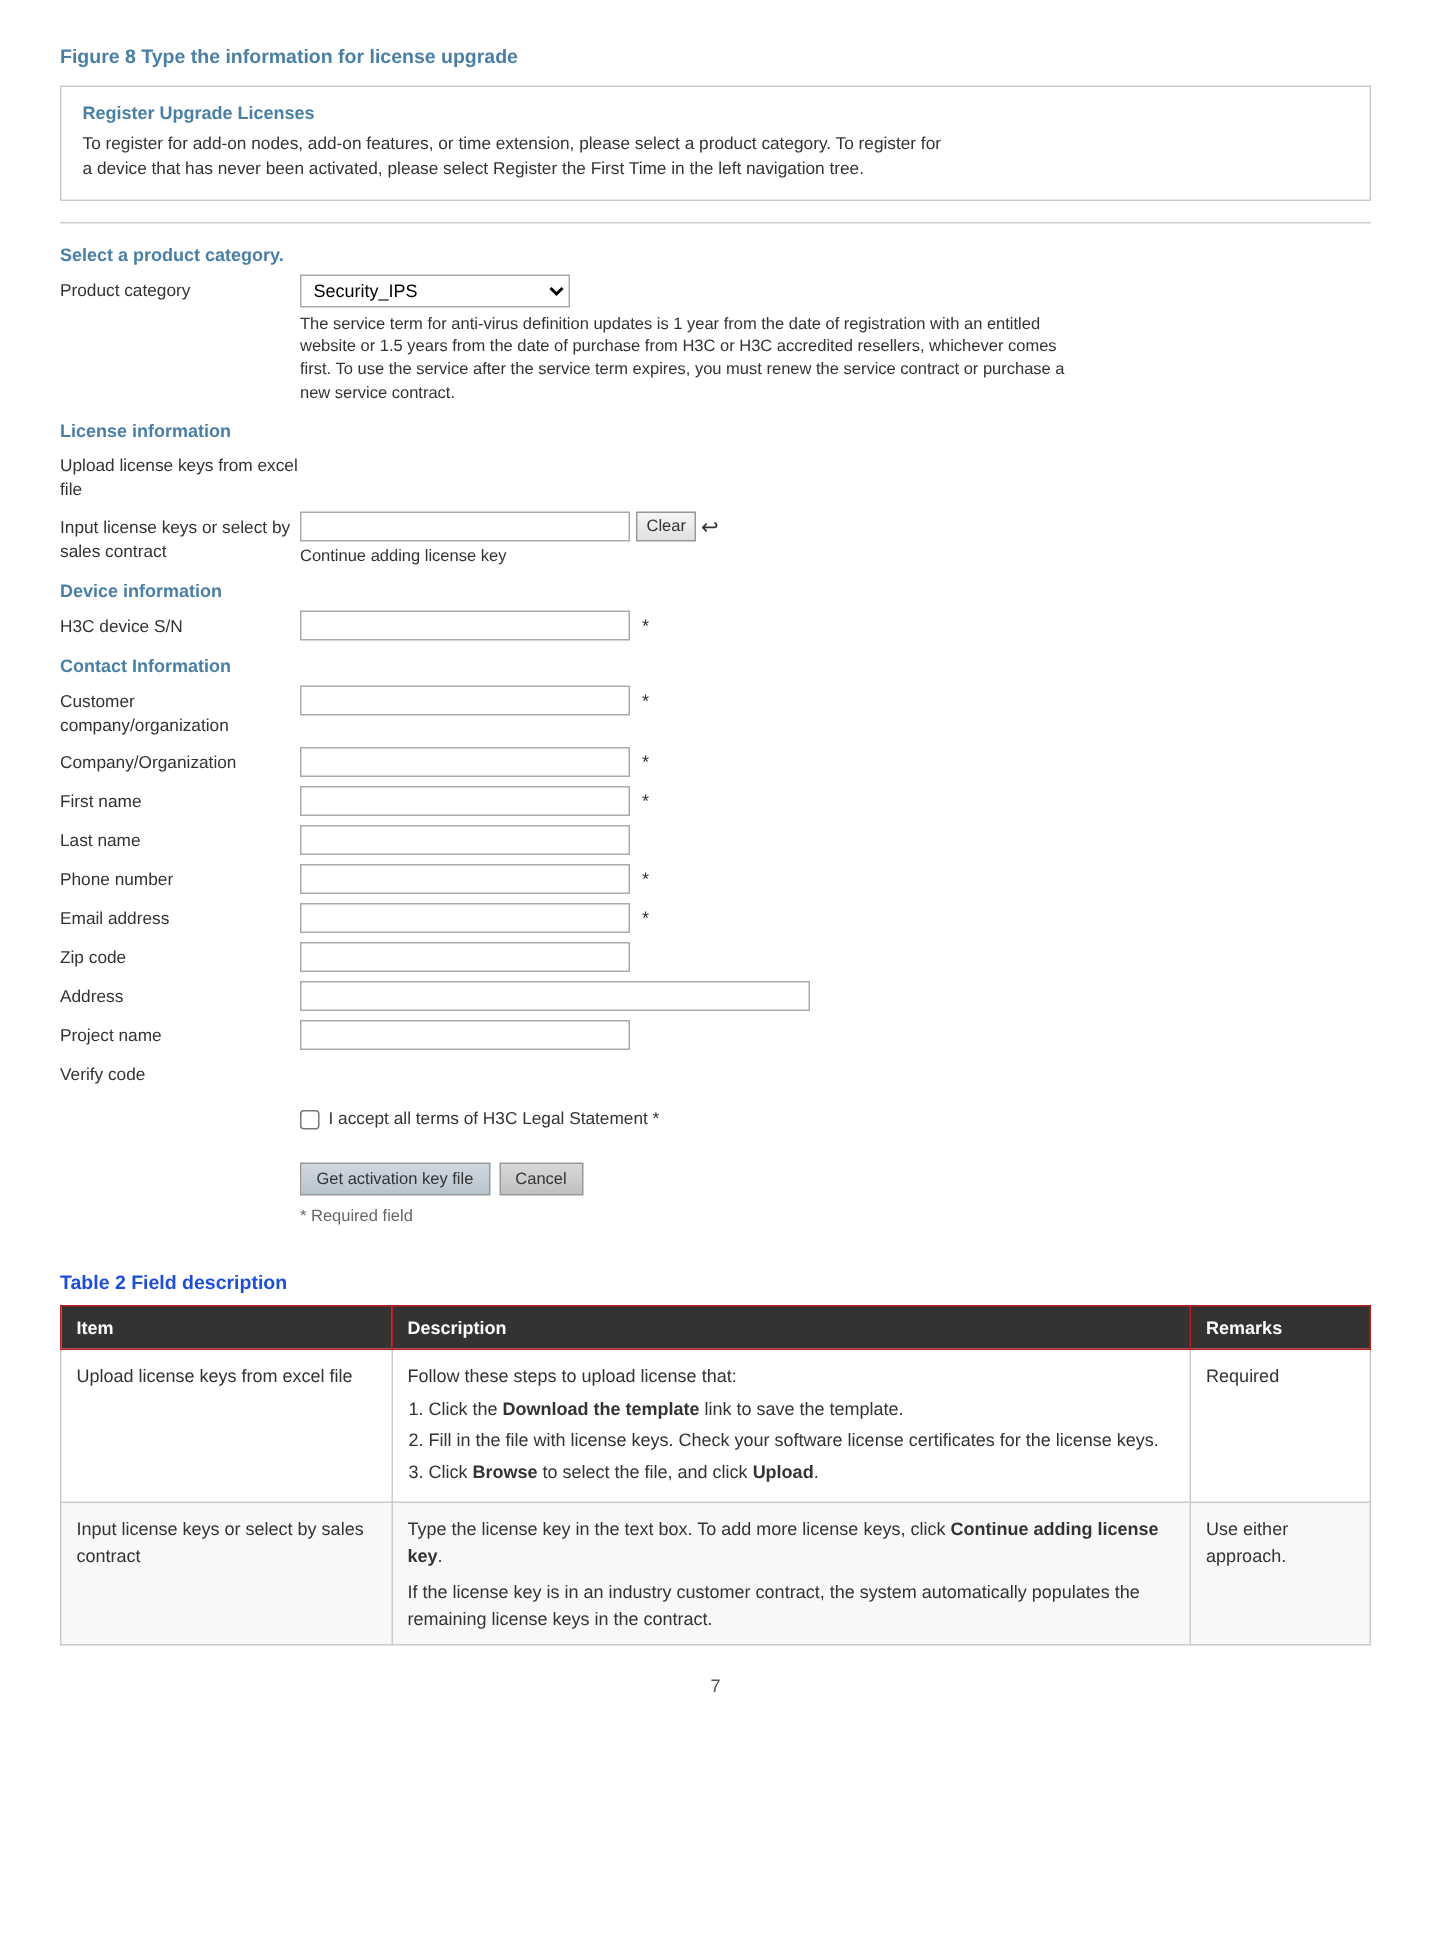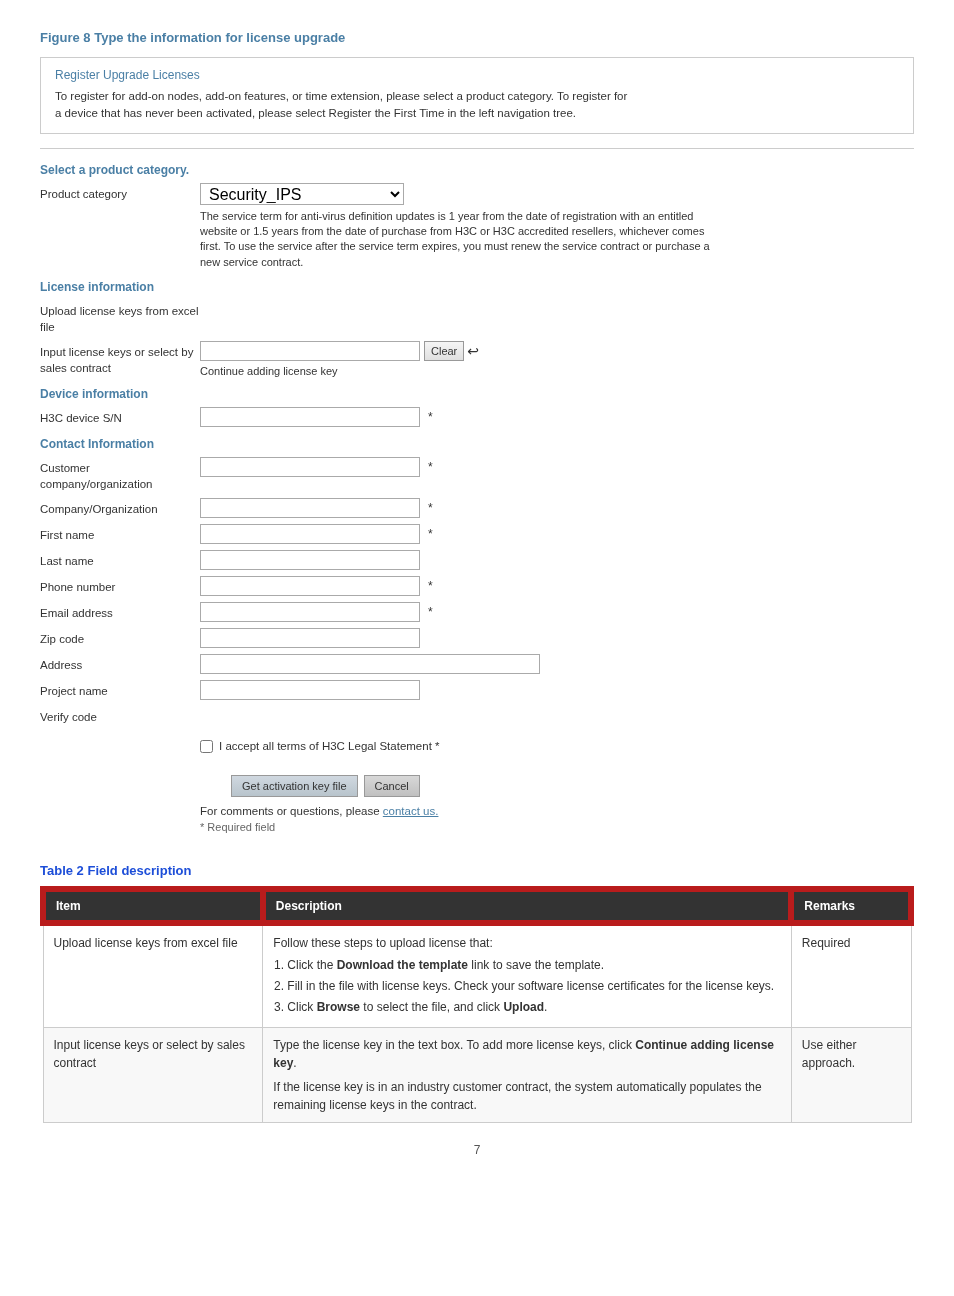--- a/index.html
+++ b/index.html
@@ -23,21 +23,21 @@
     }
 
     .register-box {
       border: 1px solid #ccc;
       padding: 10px 14px;
       margin-bottom: 14px;
     }
 
     .register-box .reg-title {
       color: #4a7fa5;
-      font-weight: normal;
+      font-weight: bold;
       font-size: 12px;
       margin-bottom: 6px;
     }
 
     .register-box .reg-desc {
       font-size: 11.5px;
       color: #333;
       line-height: 1.5;
     }
 
@@ -62,23 +62,23 @@
       color: #333;
       padding-top: 3px;
       line-height: 1.4;
     }
 
     .form-control-area {
       flex: 1;
     }
 
     .product-select {
-      width: 204px;
+      width: 180px;
       height: 22px;
-      font-size: 16px;
+      font-size: 12px;
       border: 1px solid #aaa;
       background: #fff;
       padding: 1px 4px;
     }
 
     .product-desc {
       font-size: 11px;
       color: #333;
       line-height: 1.4;
       margin-top: 4px;
@@ -164,21 +164,20 @@
     }
 
     .btn-submit {
       background: linear-gradient(to bottom, #d0d8e0, #b8c4cc);
       border: 1px solid #999;
       height: 22px;
       font-size: 11px;
       padding: 0 10px;
       cursor: pointer;
       color: #333;
-      margin-left: 31px;
     }
 
     .btn-cancel {
       background: linear-gradient(to bottom, #d8d8d8, #c0c0c0);
       border: 1px solid #999;
       height: 22px;
       font-size: 11px;
       padding: 0 10px;
       cursor: pointer;
       color: #333;
@@ -216,21 +215,21 @@
 
     .desc-table thead tr {
       background: #333;
       color: #fff;
     }
 
     .desc-table thead th {
       padding: 7px 10px;
       text-align: left;
       font-weight: bold;
-      border: 6px solid #b91c1c;
+      border: 1px solid #b91c1c;
     }
 
     .desc-table tbody td {
       padding: 8px 10px;
       border: 1px solid #ccc;
       vertical-align: top;
       line-height: 1.5;
     }
 
     .desc-table tbody tr:nth-child(even) {
@@ -420,24 +419,20 @@
     </div>
   </div>
 </div>
 
 <div class="form-row">
   <div class="form-label"></div>
   <div class="form-control-area">
     <div class="action-btns">
       <button class="btn-submit">Get activation key file</button>
       <button class="btn-cancel">Cancel</button>
-    </div>
-    <div class="contact-link">
-      <span>For comments or questions, please</span>
-      <a href="#">contact us.</a>
     </div>
     <div class="required-note">* Required field</div>
   </div>
 </div>
 
 <div class="table-title">Table 2 Field description</div>
 
 <table class="desc-table">
   <thead>
     <tr>

